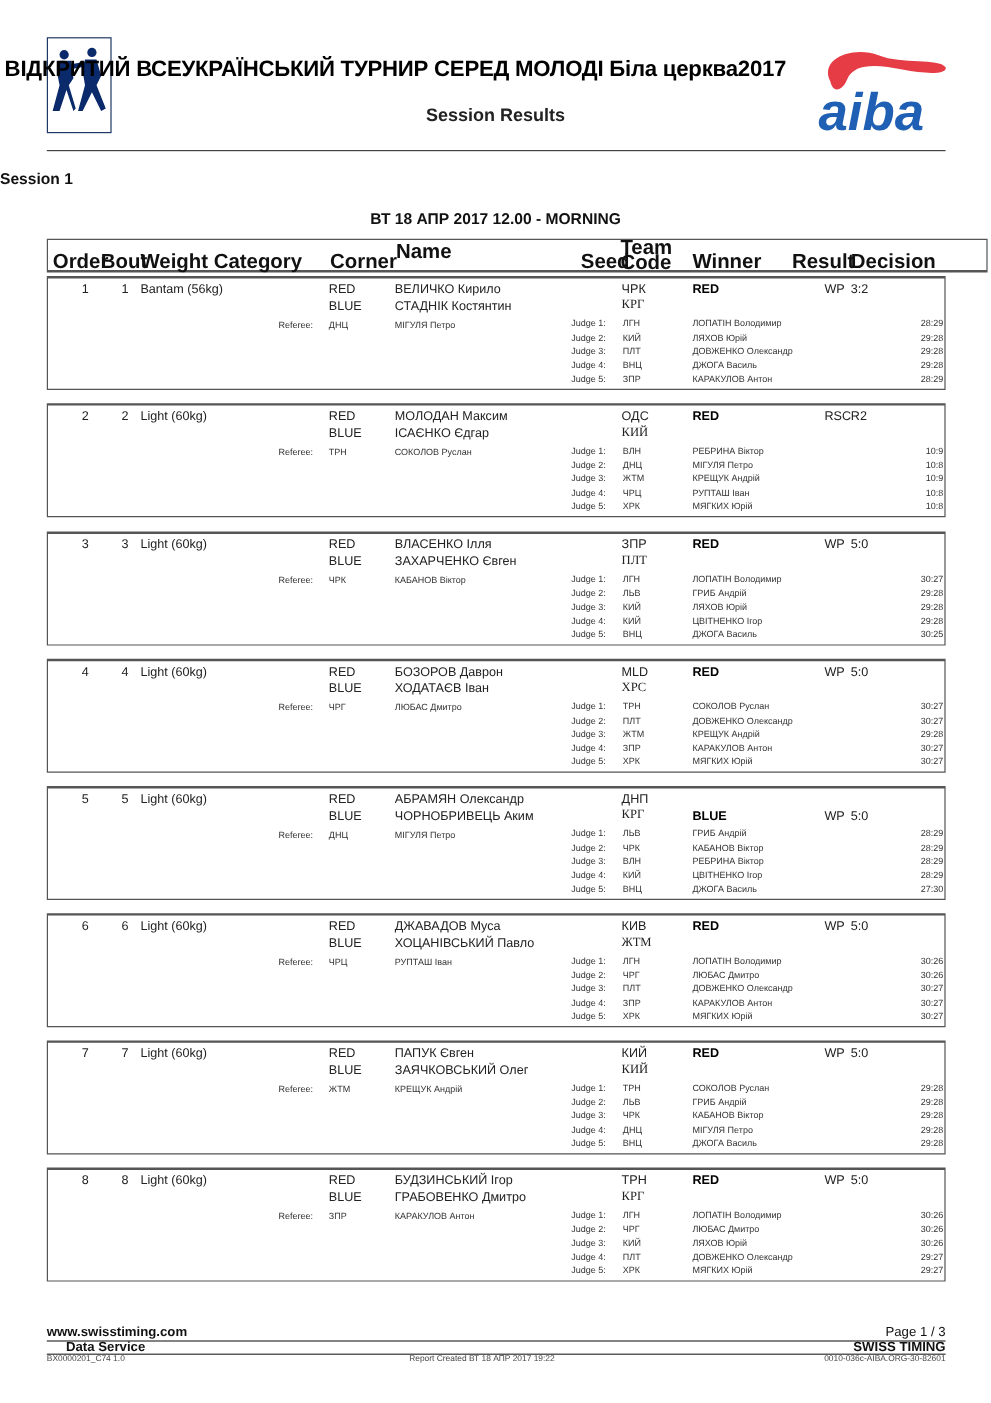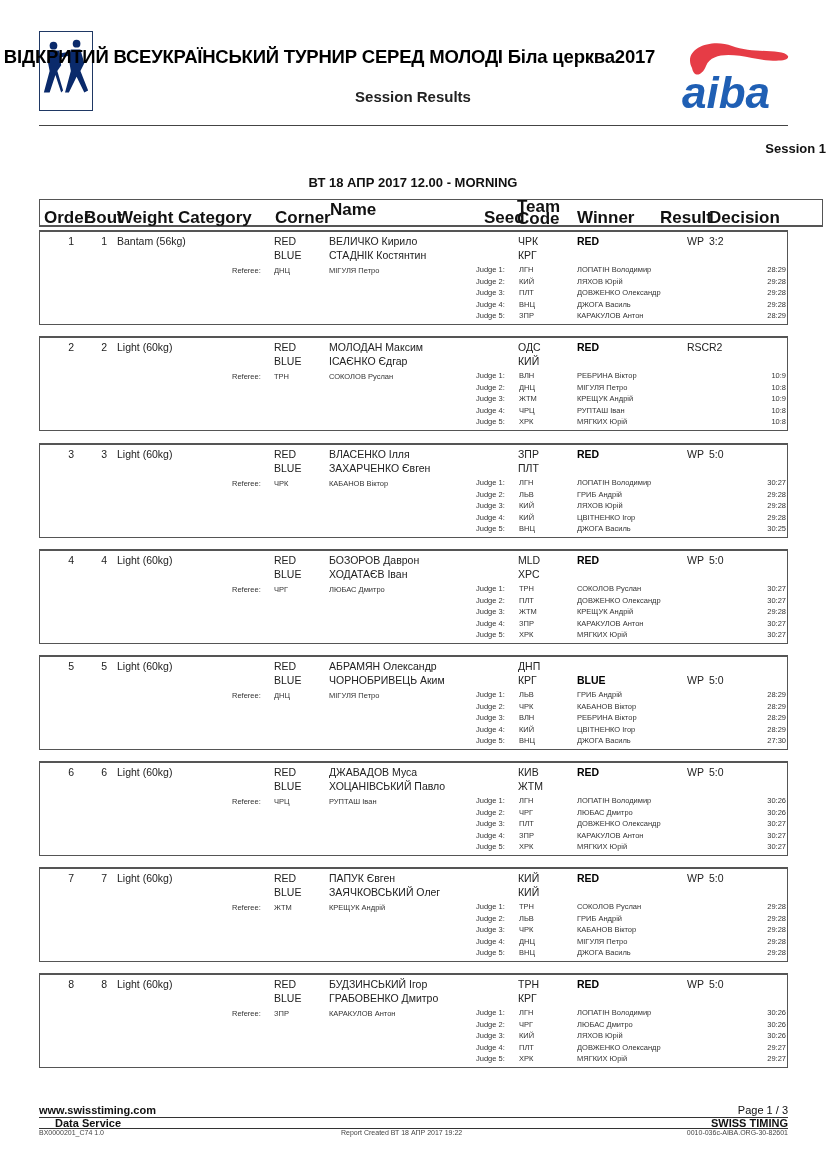--- a/index.html
+++ b/index.html
@@ -8,21 +8,21 @@
 
   .logo-left { position: absolute; left: 39px; top: 31px; width: 54px; height: 80px; border: 1px solid #1f3864; }
   .logo-left svg { width: 100%; height: 100%; }
   .logo-right { position: absolute; left: 672px; top: 38px; width: 120px; height: 75px; }
   .logo-right svg { width: 100%; height: 100%; }
 
   .main-title { position: absolute; left: 0; width: 659px; top: 46px; text-align: center; font-size: 18.5px; font-weight: bold; letter-spacing: -0.2px; color: #000; z-index: 2; padding-left: 0px; }
   .sub-title { position: absolute; left: 0; width: 826px; top: 88px; text-align: center; font-size: 15px; font-weight: bold; color: #222; }
   .hr-top { position: absolute; left: 39px; width: 749px; top: 125px; height: 1px; background: #444; }
 
-  .session { position: absolute; left: 0; width: 826px; top: 141px; text-align: right; font-size: 13px; font-weight: bold; }
+  .session { position: absolute; left: 0; width: 826px; top: 141px; text-align: left; font-size: 13px; font-weight: bold; }
   .session-date { position: absolute; left: 0; width: 826px; top: 175px; text-align: center; font-size: 13px; font-weight: bold; }
 
   .col-header { position: absolute; left: 39px; width: 784px; top: 199px; height: 28px; border: 1px solid #555; border-bottom: 2px solid #555; font-size: 17px; font-weight: bold; }
   .col-header span { position: absolute; }
   .h-order { left: 4px; top: 8px; }
   .h-bout { left: 44px; top: 8px; }
   .h-weight { left: 77px; top: 8px; }
   .h-corner { left: 235px; top: 8px; }
   .h-name { left: 290px; top: 0; }
   .h-seed { left: 444px; top: 8px; }
@@ -34,21 +34,21 @@
   .bout { position: absolute; left: 39px; width: 749px; height: 95px; border: 1px solid #555; border-top: 2px solid #555; font-size: 10.5px; color: #222; }
   .bout .c { position: absolute; white-space: nowrap; }
   .b-order { left: 0; width: 34px; text-align: right; top: 3px; }
   .b-bout { left: 40px; width: 27px; text-align: right; top: 3px; }
   .b-weight { left: 77px; top: 3px; }
   .b-red { left: 234px; top: 3px; }
   .b-blue { left: 234px; top: 17px; }
   .b-rname { left: 289px; top: 3px; }
   .b-bname { left: 289px; top: 17px; }
   .b-rteam { left: 478px; top: 3px; }
-  .b-bteam { left: 478px; top: 17px; }
+  .b-bteam { left: 478px; top: 17px; font-family: Liberation Serif, serif; }
   .b-winner { left: 537px; top: 3px; font-weight: bold; color: #000; }
   .b-result { left: 620px; top: 3px; margin-left: 27px; }
   .b-decision { left: 669px; top: 3px; }
   .bout.low .b-winner, .bout.low .b-result, .bout.low .b-decision { top: 17px; }
 
   .small { font-size: 7.5px; color: #333; }
   .b-ref-label { left: 192px; top: 34px; }
   .b-ref-team { left: 234px; top: 34px; }
   .b-ref-name { left: 289px; top: 34px; }
   .judges { position: absolute; left: 436px; top: 33px; width: 310px; }

